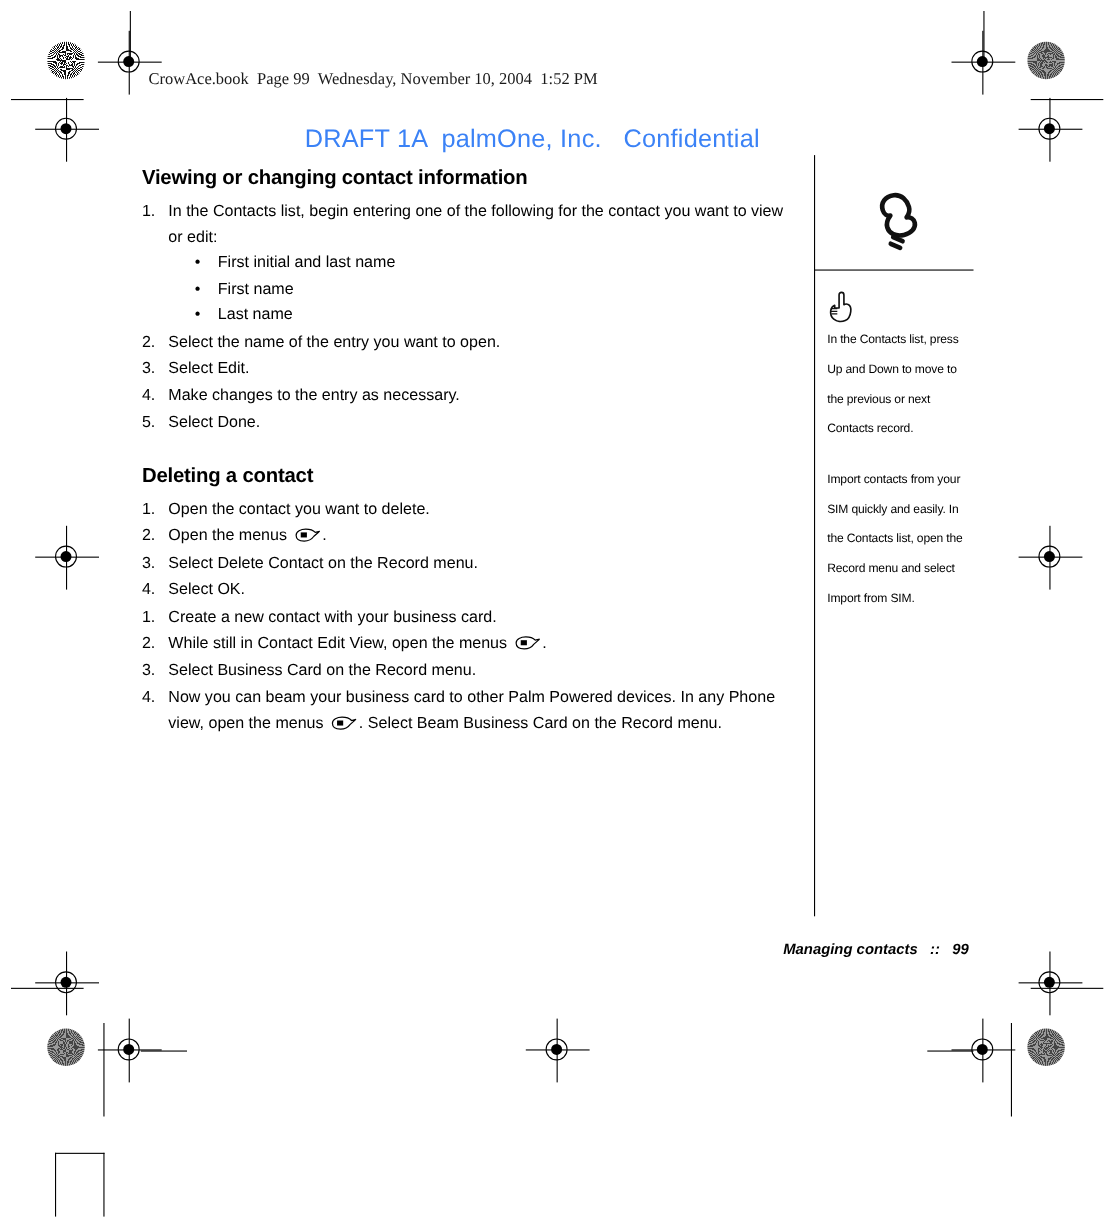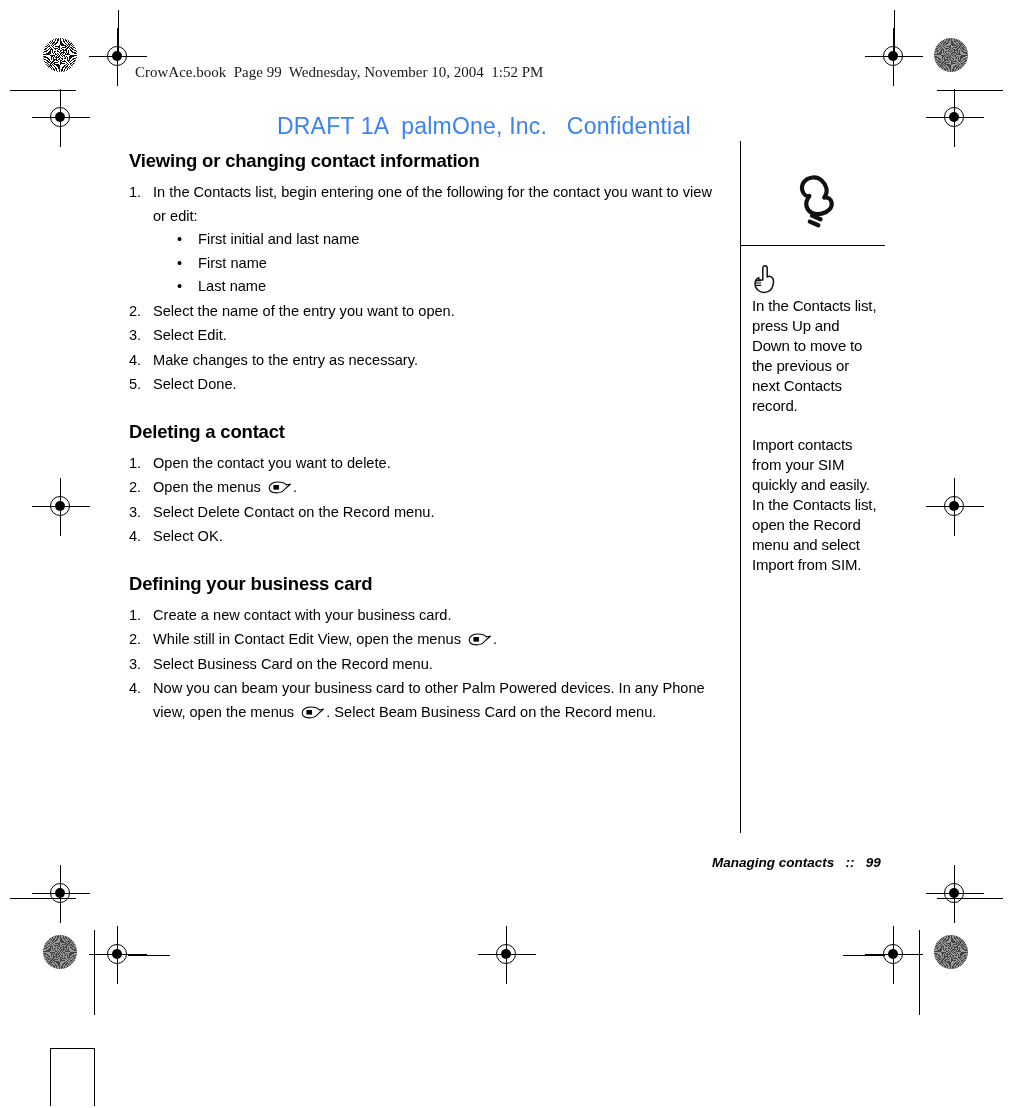--- a/index.html
+++ b/index.html
@@ -136,22 +136,22 @@
     width: 26px;
     height: 15px;
     margin: 0 1px;
   }
 
   
   .side {
     position: absolute;
     left: 752px; top: 296px;
     width: 128px;
-    font-size: 15px;
-    line-height: 20px;
+    font-size: 11px;
+    line-height: 27px;
     letter-spacing: -0.15px;
   }
   .side p { margin: 0 0 19px 0; }
 
   .phone-icon { position: absolute; left: 790px; top: 172px; }
   .tip-icon   { position: absolute; left: 752px; top: 264px; }
 
   
   .footer {
     position: absolute;
@@ -308,21 +308,20 @@
           </svg></span><span>.</span>
     </li>
     <li>
       <span class="num">3.</span><span>Select Delete Contact on the Record menu.</span>
     </li>
     <li>
       <span class="num">4.</span><span>Select OK.</span>
     </li>
   </ol>
 
-  <h2 class="sec spaced">Defining your business card</h2>
   <ol class="steps">
     <li>
       <span class="num">1.</span><span>Create a new contact with your business card.</span>
     </li>
     <li>
       <span class="num">2.</span><span>While still in Contact Edit View, open the menus </span><span class="menu-icon"><svg width="26" height="15" viewBox="0 0 26 15">
             <path d="M3.2 7.6 C3.2 3.9 7.5 2.0 12.0 2.0 C16.0 2.0 19.0 3.3 20.6 5.0 L24.6 4.0 L19.4 8.5 C17.3 11.4 14.2 12.9 10.6 12.9 C6.1 12.9 3.2 11.0 3.2 7.6 Z" fill="none" stroke="#000" stroke-width="1.1"></path>
             <rect x="7.4" y="5.0" width="5.6" height="4.6" fill="#000"></rect>
           </svg></span><span>.</span>
     </li>

